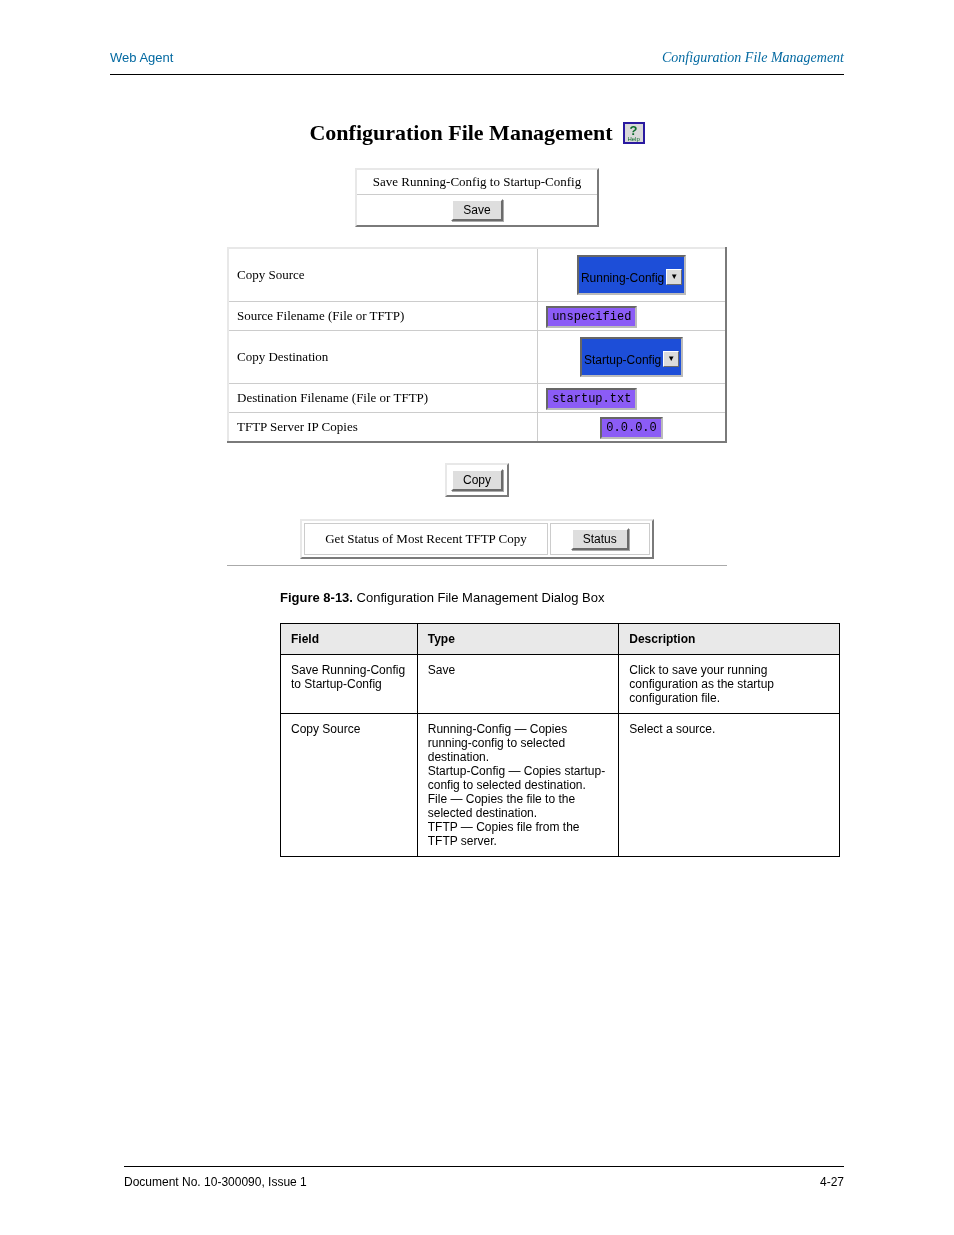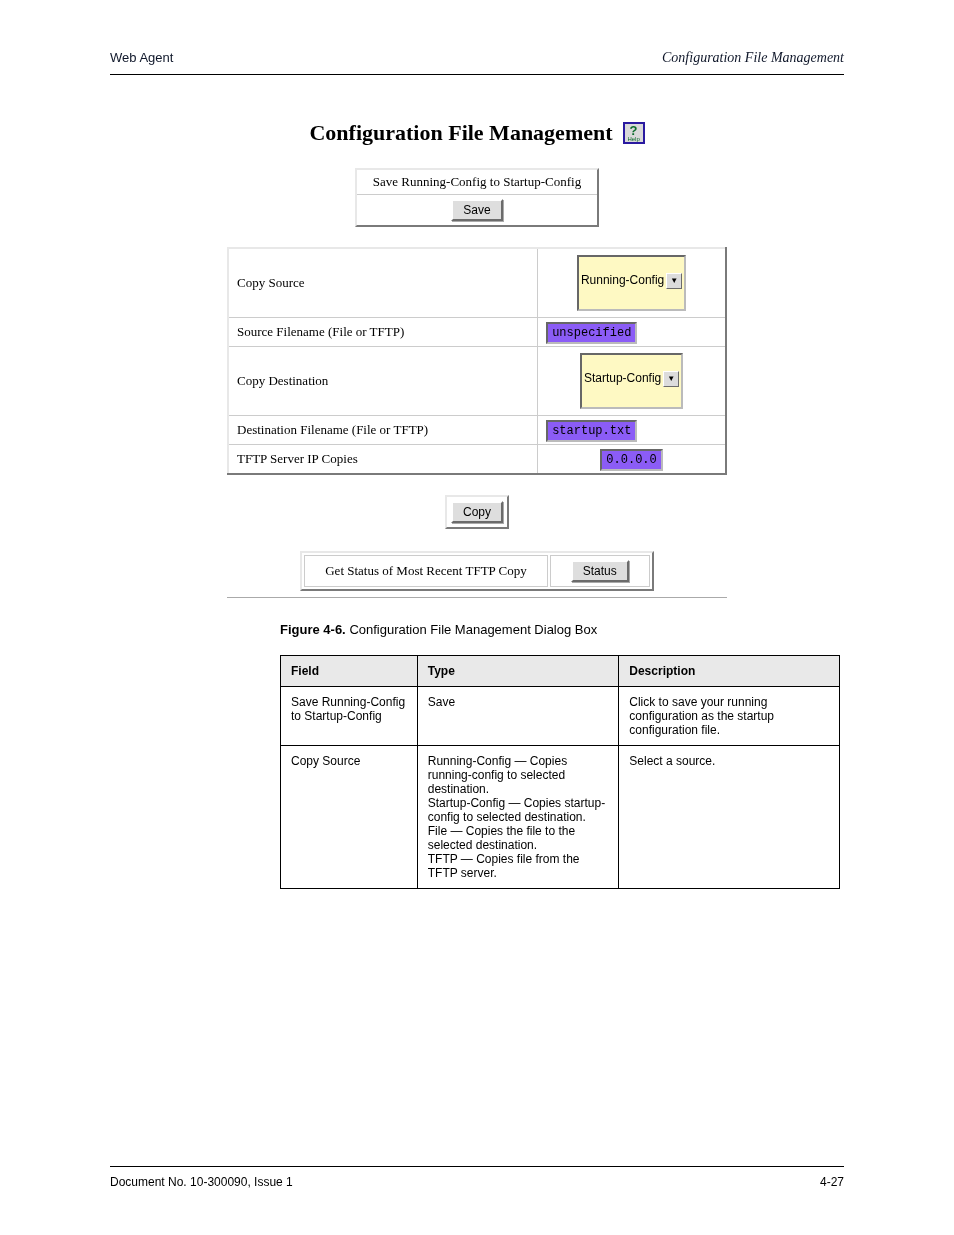--- a/index.html
+++ b/index.html
@@ -16,21 +16,21 @@
     box-sizing: border-box;
     padding: 50px 110px 40px 110px;
   }
   .header-area {
     display: flex;
     justify-content: space-between;
     align-items: baseline;
     font-size: 13px;
     margin-bottom: 8px;
     font-family: Arial, Helvetica, sans-serif;
-    color: #0f172a;
+    color: #0369a1;
   }
   .header-area .right {
     font-style: italic;
     font-family: "Times New Roman", Times, serif;
     font-size: 14px;
   }
   hr.rule {
     border: none;
     border-top: 1.5px solid #000;
     margin: 0;
@@ -123,25 +123,25 @@
   .form-table td {
     border: 1px solid #ccc;
     padding: 6px 8px;
     font-size: 13px;
     vertical-align: middle;
   }
   .form-table td.val { text-align: center; }
   .win-select {
     font-family: Arial, sans-serif;
     font-size: 12px;
-    background: #fef9c3;
+    background: #1d4ed8;
     border: 2px inset #bbb;
-    padding: 16px 2px;
+    padding: 8px 2px;
     display: inline-flex;
-    align-items: flex-start;
+    align-items: flex-end;
     gap: 2px;
     height: 20px;
   }
   .win-select .arrow {
     width: 14px;
     height: 14px;
     background: #dcdcdc;
     border: 1px solid;
     border-color: #fff #6b6b6b #6b6b6b #fff;
     display: inline-flex;
@@ -202,21 +202,21 @@
     padding: 8px 10px;
     vertical-align: top;
     text-align: left;
   }
   .info-table th {
     background: #e9e9e9;
     font-weight: bold;
   }
   .footer {
     position: absolute;
-    left: 110px;
+    left: 124px;
     right: 110px;
     bottom: 46px;
   }
   .footer .content {
     display: flex;
     justify-content: space-between;
     font-size: 12px;
     font-family: Arial, Helvetica, sans-serif;
     margin-top: 8px;
   }
@@ -308,21 +308,21 @@
             </td>
           </tr>
         </tbody>
           </table>
       </div>
 
     </div>
   </div>
 
   <div class="fig-caption">
-    <span class="fignum">Figure 4-6.</span>
+    <span class="fignum">Figure 8-13.</span>
     <span>Configuration File Management Dialog Box</span>
   </div>
 
   <table class="info-table">
     <thead>
       <tr>
         <th>Field</th>
         <th>Type</th>
         <th>Description</th>
       </tr>

